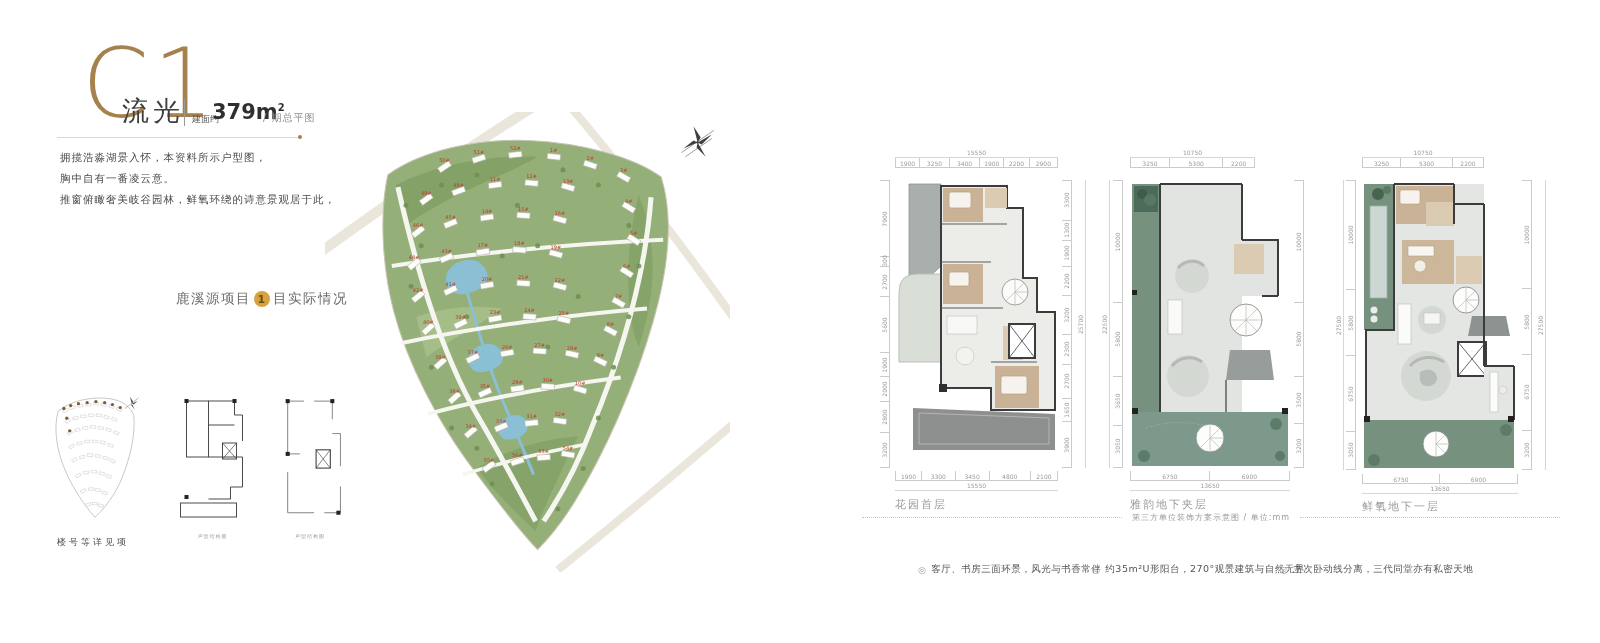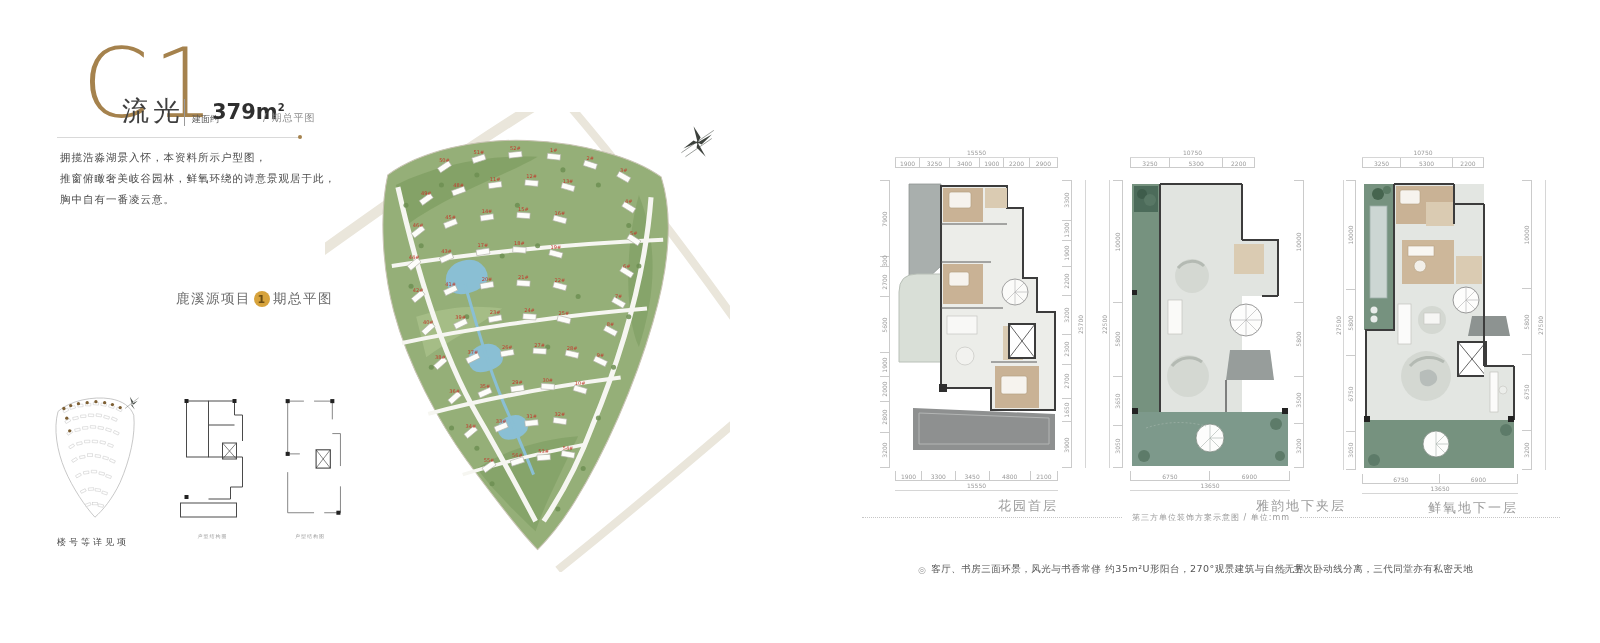--- a/index.html
+++ b/index.html
@@ -36,21 +36,21 @@
                border-right:1px solid #cbcbcb;line-height:1;white-space:nowrap;overflow:visible;min-width:0;}
   .hchain .seg:first-child{border-left:1px solid #cbcbcb;}
   .htotal{position:absolute;height:9px;border-bottom:1px solid #d6d6d6;font-size:6px;color:#9a9a9a;
           text-align:center;line-height:9px;}
   .vchain{position:absolute;display:flex;flex-direction:column;width:9px;border-right:1px solid #cbcbcb;}
   .vchain .seg{display:flex;align-items:center;justify-content:center;border-bottom:1px solid #cbcbcb;min-height:0;}
   .vchain .seg:first-child{border-top:1px solid #cbcbcb;}
   .vchain .seg span{transform:rotate(-90deg);font-size:6px;color:#9a9a9a;white-space:nowrap;line-height:1;display:block;}
   .vtotal{position:absolute;width:9px;display:flex;align-items:center;justify-content:center;border-right:1px solid #d6d6d6;}
   .vtotal span{transform:rotate(-90deg);font-size:6px;color:#9a9a9a;white-space:nowrap;}
-  .plan-caption{position:absolute;text-align:right;font-size:13px;color:#9a9a9a;letter-spacing:2px;}
+  .plan-caption{position:absolute;text-align:left;font-size:11px;color:#9a9a9a;letter-spacing:2px;}
   
   .plan-note-row{position:absolute;left:862px;top:512px;width:698px;display:flex;align-items:center;text-align:right;}
   .plan-note-row .dots{flex:1;border-top:1.5px dotted #c6c6c6;height:0;}
   .plan-note-row .note-text{margin:0 10px;font-size:8px;color:#9a9a9a;letter-spacing:1px;}
   .feature{position:absolute;top:563px;display:flex;align-items:center;gap:5px;font-size:9.5px;color:#555;letter-spacing:0.5px;}
   .feature .ring{color:#9c9c9c;font-size:9px;}
   
   .disclaimer{position:absolute;left:30px;top:594px;width:612px;font-size:6.5px;line-height:10px;color:#b3b3b3;}
 </style>
 </head>
@@ -62,28 +62,28 @@
   <div class="unit-name">流光</div>
   <div class="hdr-div"></div>
   <div class="area-label">建面约</div>
   <div class="area-value"><span>379m</span><sup>2</sup></div>
   <div class="type-label">/ 期总平图</div>
   <div class="hdr-rule"></div>
   <div class="hdr-dot"></div>
 
   <div class="intro">
     <div>拥揽浩淼湖景入怀，本资料所示户型图，</div>
+    <div>胸中自有一番凌云意。</div>
     <div>推窗俯瞰奢美岐谷园林，鲜氧环绕的诗意景观居于此，</div>
-    <div>胸中自有一番凌云意。</div>
   </div>
 
   <div class="mp-label">
     <span>鹿溪源项目</span>
     <span class="phase-circle">1</span>
-    <span>期总平图</span>
+    <span>目实际情况</span>
   </div>
 
   <svg class="abs" style="left:325px;top:112px;" width="405" height="460" viewBox="0 0 400 450">
     <path d="M-10,140 C 60,90 130,40 210,-10" stroke="#eae6db" stroke-width="10" fill="none"></path>
     <path d="M240,-10 C 300,60 360,140 410,210" stroke="#eae6db" stroke-width="8" fill="none"></path>
     <path d="M410,300 C 340,360 280,410 230,450" stroke="#eae6db" stroke-width="8" fill="none"></path>
     <path d="M 62,60 C 95,36 150,24 200,26 C 252,28 305,42 332,62 C 344,100 340,150 324,205 C 306,268 276,335 247,382 C 236,400 222,418 210,430 C 196,416 168,380 140,342 C 112,303 82,248 68,195 C 56,150 54,96 62,60 Z" fill="#95af78" stroke="#c9c4b4" stroke-width="1"></path>
     <path d="M 70,70 C 110,50 160,40 210,42 C 180,60 120,80 80,110 Z" fill="#7d9c60" opacity="0.7"></path>
     <path d="M 310,80 C 330,130 326,180 310,230 C 296,200 296,130 310,80 Z" fill="#7d9c60" opacity="0.6"></path>
     <path d="M 150,350 C 180,330 220,320 250,318 C 230,360 215,390 208,412 C 185,390 165,370 150,350 Z" fill="#7d9c60" opacity="0.6"></path>
@@ -663,21 +663,21 @@
   </svg>
   <div class="hchain" style="left:1130px;top:471px;width:160px;">
       <div class="seg" style="flex-grow: 6750;">
         <span>6750</span>
       </div>
       <div class="seg" style="flex-grow: 6900;">
         <span>6900</span>
       </div>
     </div>
   <div class="htotal" style="left:1130px;top:481px;width:160px;">13650</div>
-  <div class="plan-caption" style="left:1186px;top:497px;width:160px;">雅韵地下夹层</div>
+  <div class="plan-caption" style="left:1130px;top:497px;width:160px;">雅韵地下夹层</div>
 
   <div class="htotal" style="left:1362px;top:148px;width:122px;">10750</div>
   <div class="hchain" style="left:1362px;top:158px;width:122px;">
       <div class="seg" style="flex-grow: 3250;">
         <span>3250</span>
       </div>
       <div class="seg" style="flex-grow: 5300;">
         <span>5300</span>
       </div>
       <div class="seg" style="flex-grow: 2200;">

